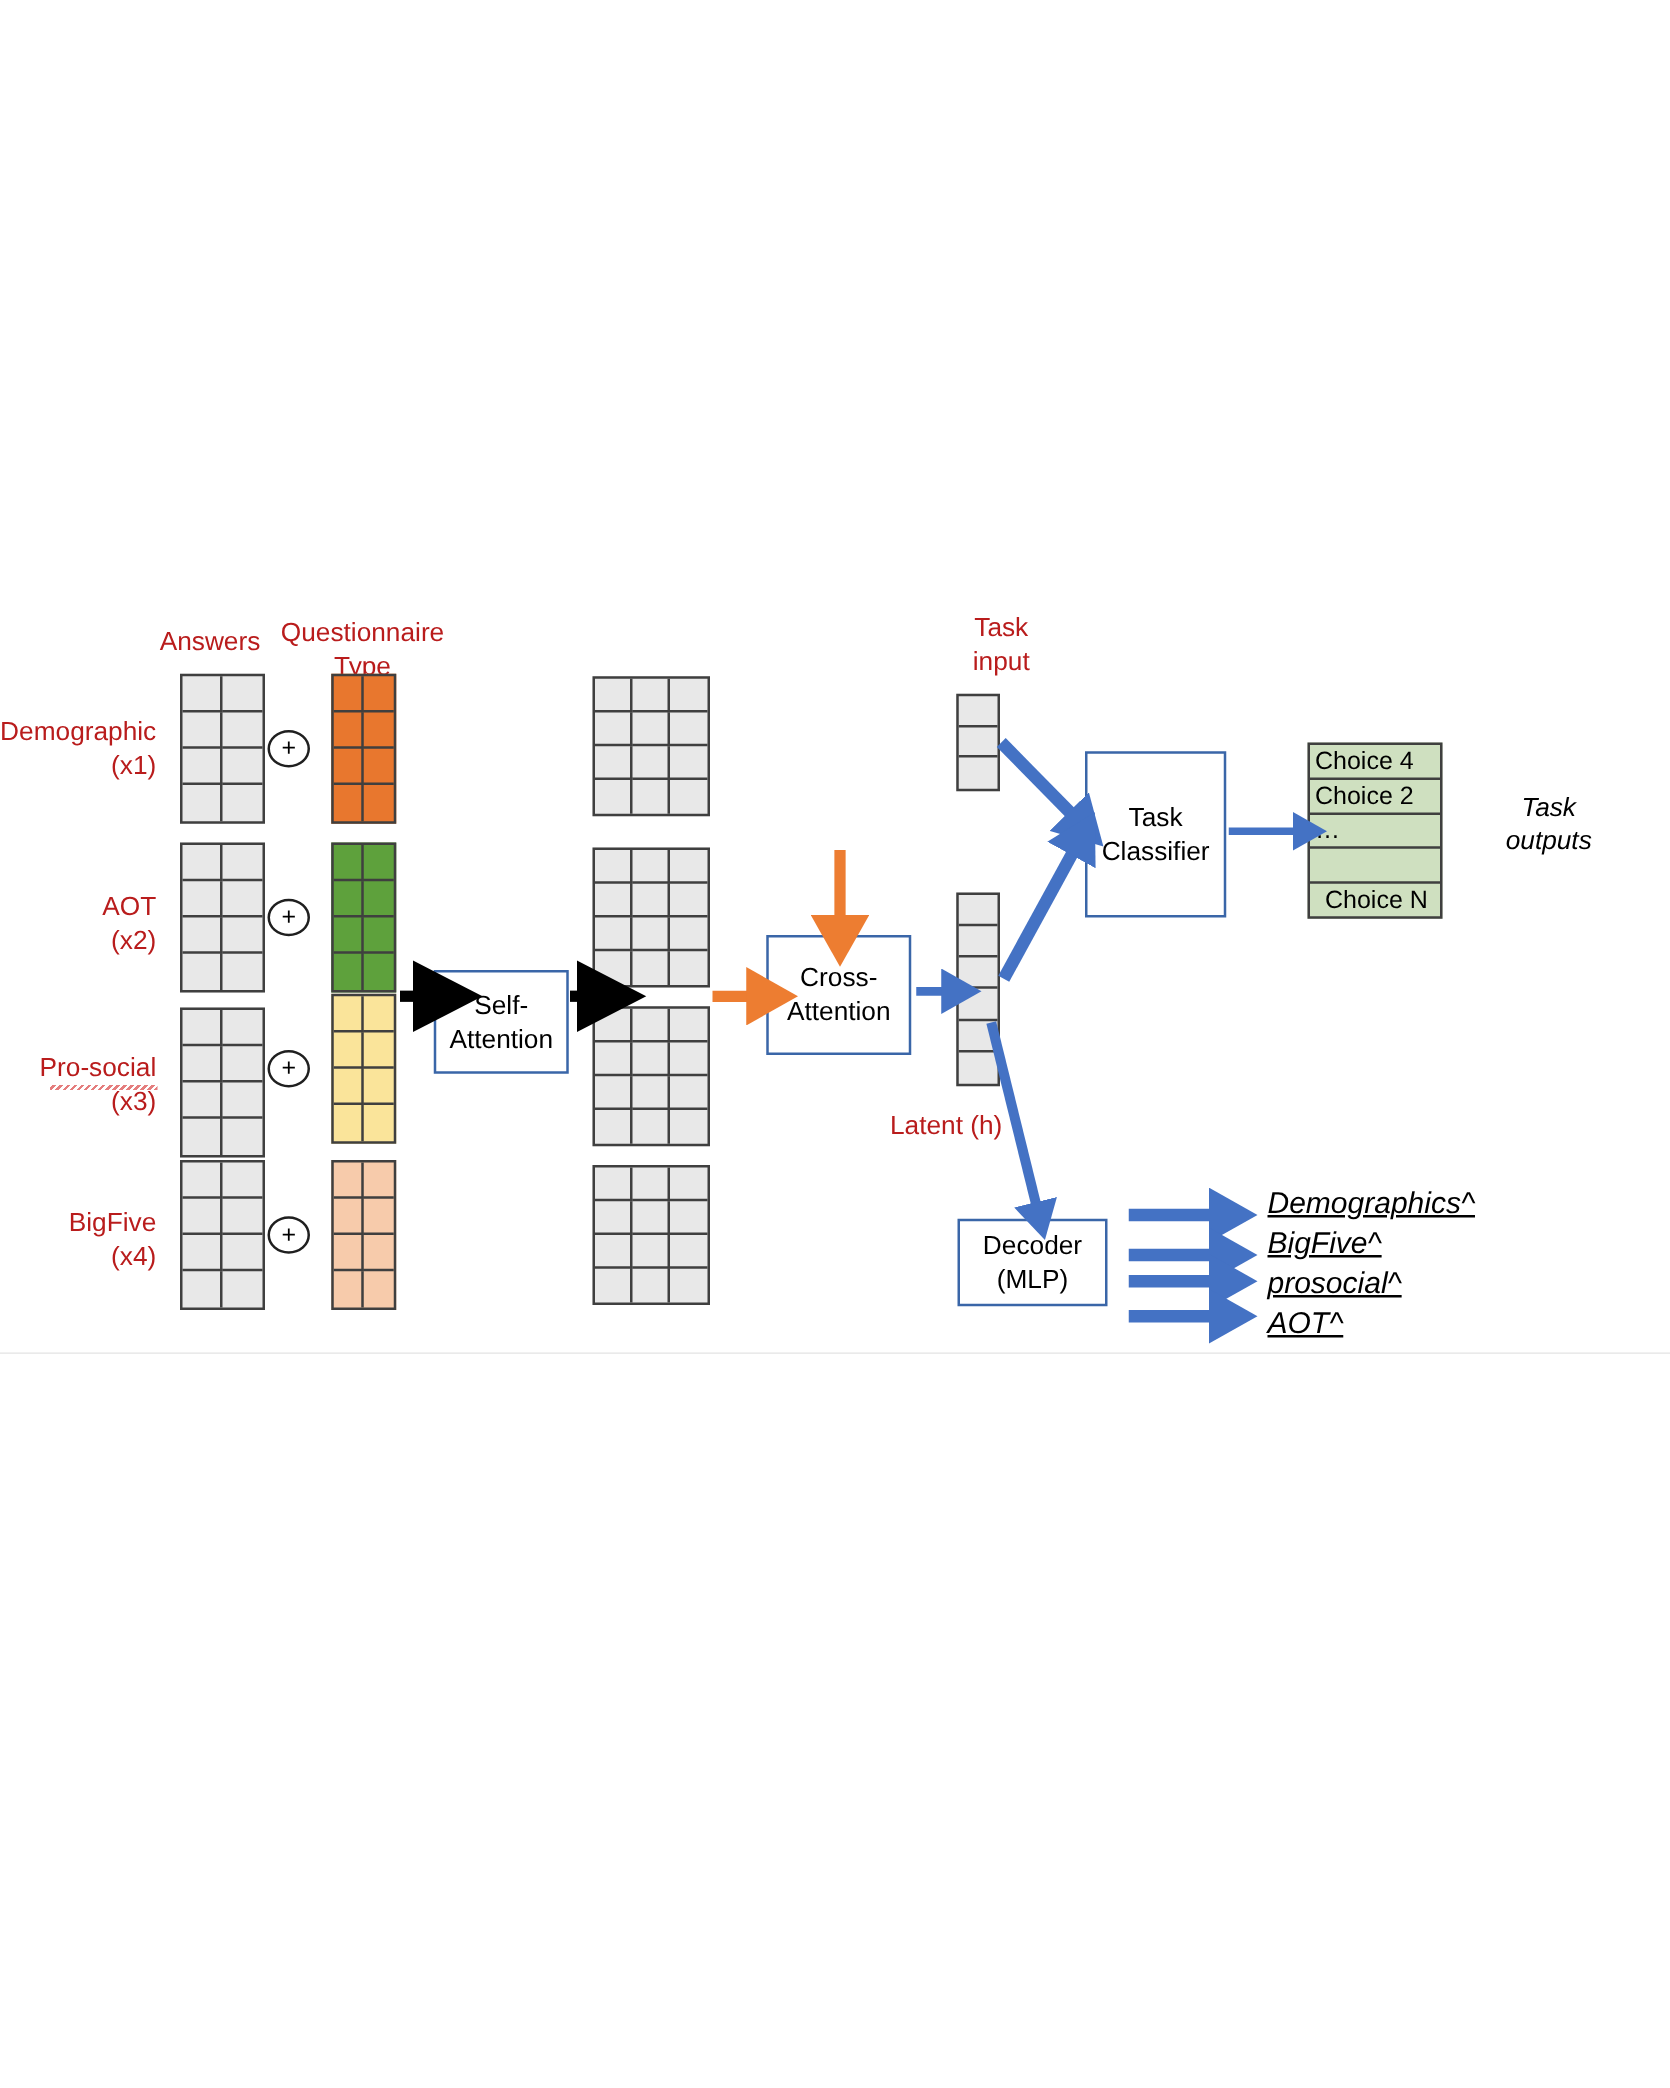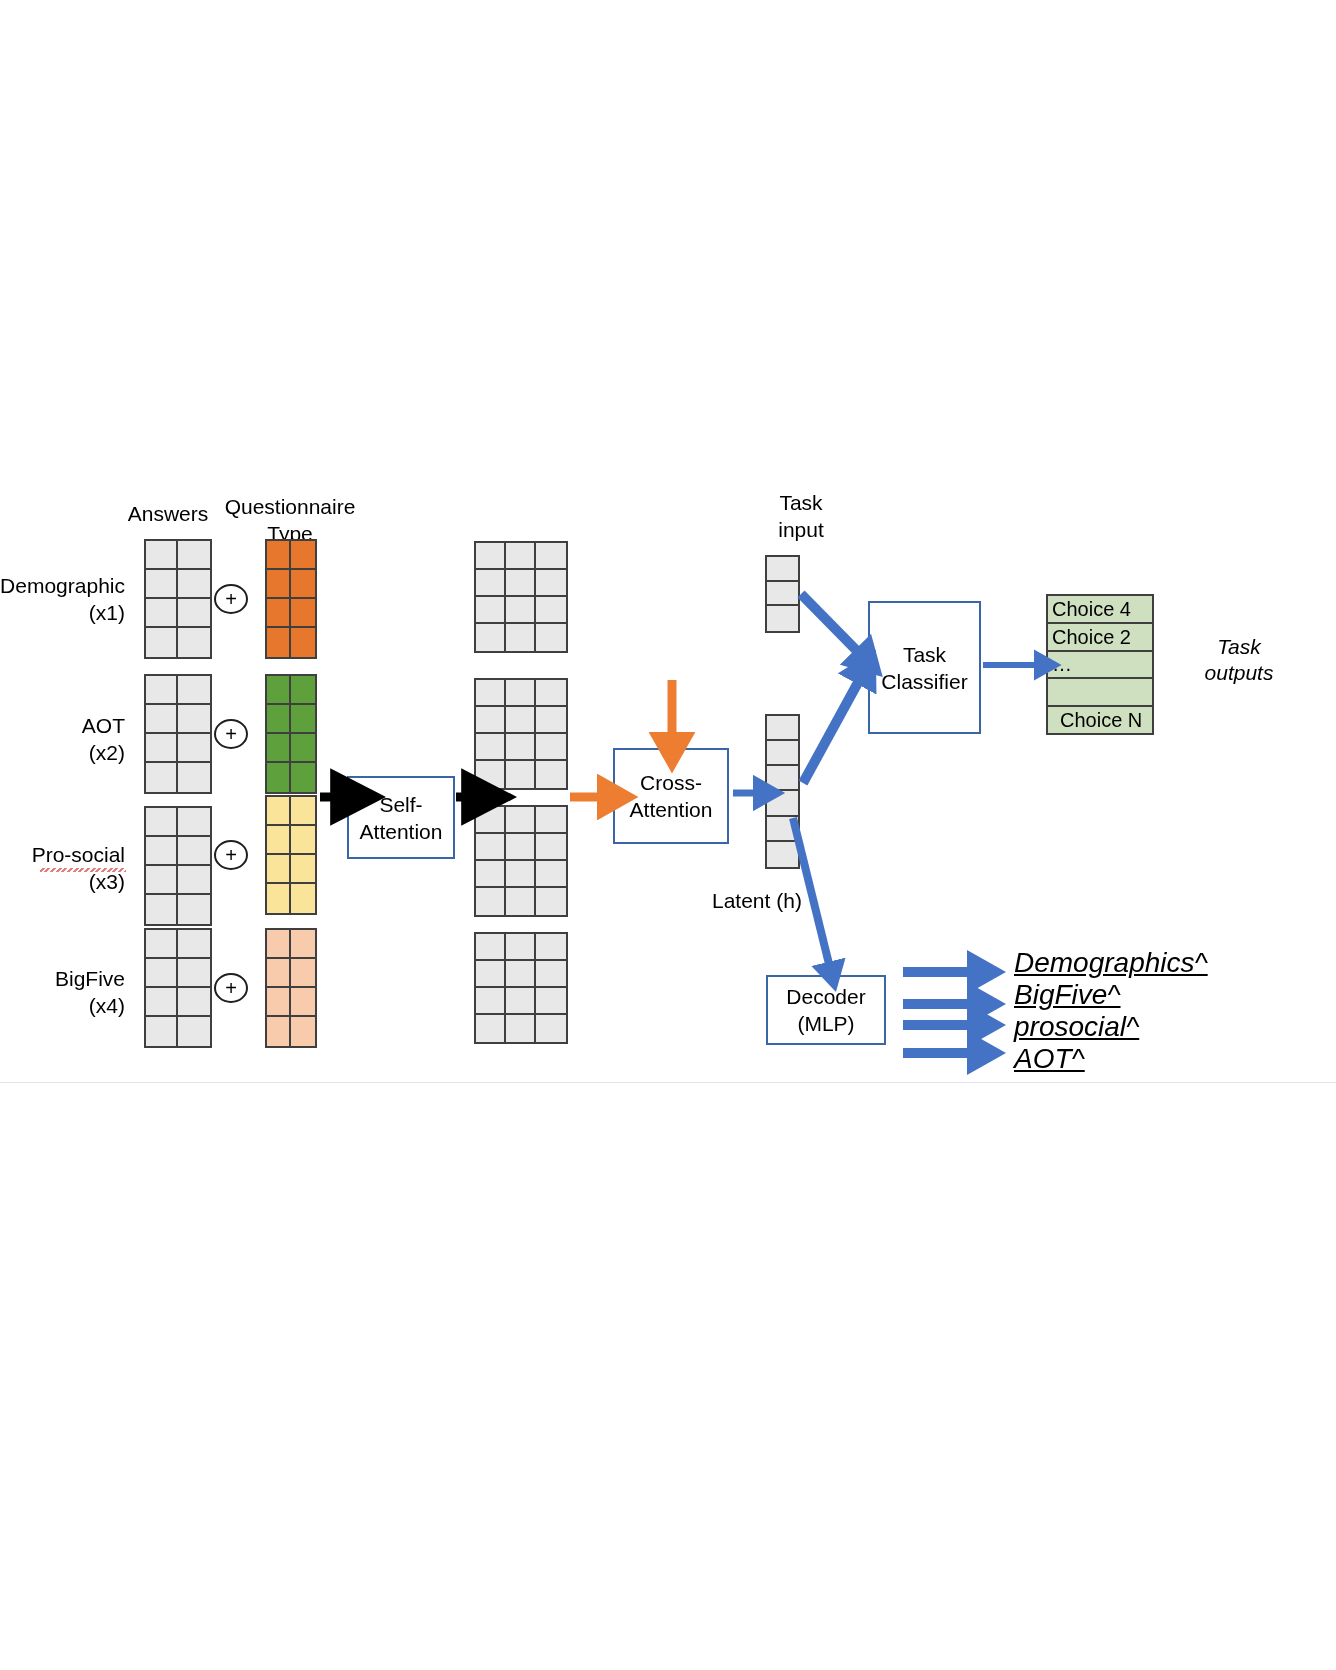--- a/index.html
+++ b/index.html
@@ -23,21 +23,21 @@
     left: 0; top: 0;
     width: 1336px;
     height: 1082px;
     background: #ffffff;
     border-bottom: 1px solid #e3e3e3;
   }
   .lbl {
     position: absolute;
     font-size: 21px;
     line-height: 27px;
-    color: #000000;
+    color: #b91c1c;
     white-space: pre;
   }
   .lbl.center { text-align: center; }
   .lbl.right  { text-align: right; }
 
   
   .grid {
     position: absolute;
     display: grid;
     border: 2.2px solid #3f3f3f;
@@ -116,21 +116,21 @@
     position: absolute;
     left: 0; top: 0;
     width: 1336px;
     height: 1082px;
     pointer-events: none;
   }
 
   .outlbl {
     position: absolute;
     font-style: italic;
-    font-size: 28px;
+    font-size: 24px;
     line-height: 26px;
     text-decoration: underline;
     white-space: pre;
   }
   .italic-plain {
     position: absolute;
     font-style: italic;
     font-size: 21px;
     line-height: 26px;
     text-align: center;

